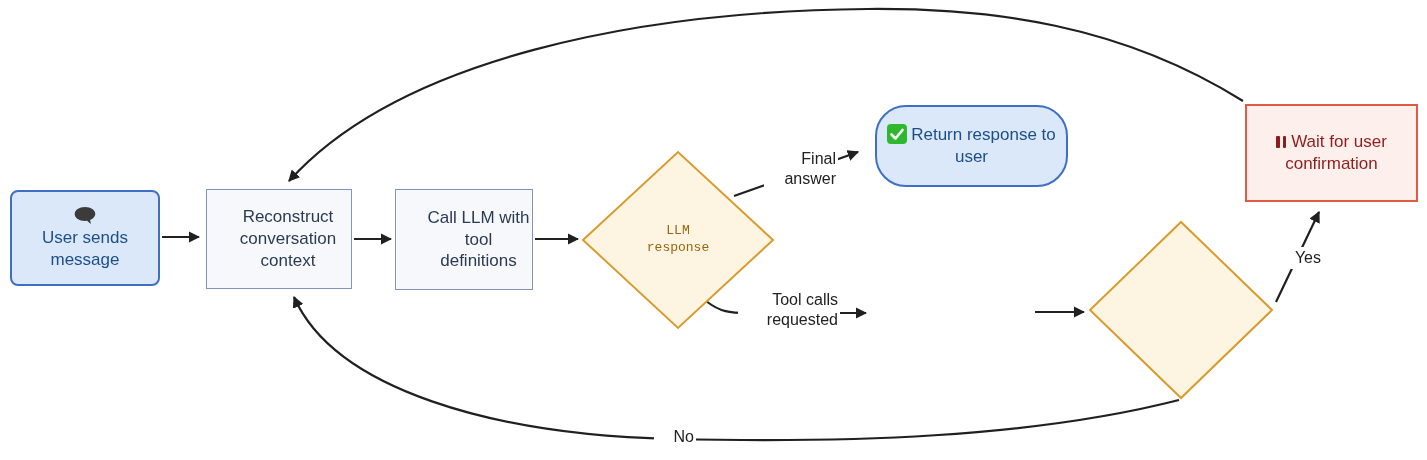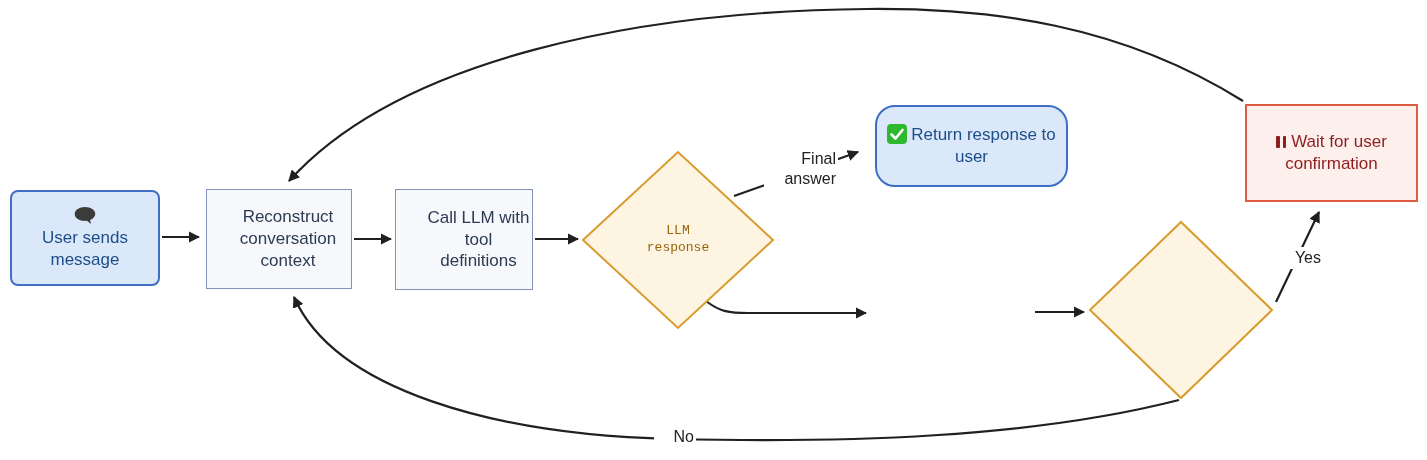--- a/index.html
+++ b/index.html
@@ -93,21 +93,21 @@
   </div>
 
   <div class="node node-rect" style="left:395px;top:189px;width:138px;height:101px">
     <span class="wrap-107">Call LLM with tool definitions</span>
   </div>
 
   <div class="diamond-label" style="left:618px;top:210px;width:120px;height:60px">
     <span style="width:82px">LLM response</span>
   </div>
 
-  <div class="node node-blue" style="left:875px;top:105px;width:193px;height:82px;border-radius:20px">
+  <div class="node node-blue" style="left:875px;top:105px;width:193px;height:82px;border-radius:31px">
     <div class="w-limit-return">
       <span class="check-icon">
         <svg width="20" height="20" viewBox="0 0 20 20">
           <polyline points="4.5,10.5 8.5,14.5 15.5,6" fill="none" stroke="#fff" stroke-width="2.6" stroke-linecap="round" stroke-linejoin="round"></polyline>
         </svg>
       </span><span class="wrap-168">Return response to user</span>
     </div>
   </div>
 
 
@@ -115,16 +115,17 @@
   <div class="node node-red" style="left:1245px;top:104px;width:173px;height:98px">
     <div class="w-limit-wait">
       <span class="pause-icon">
           <i></i>
           <i></i>
         </span><span class="wrap-130">Wait for user confirmation</span>
     </div>
   </div>
 
   <div class="edge-label" style="left:764px;top:148px;width:70px">Final answer</div>
+  <div class="edge-label" style="left:738px;top:289px;width:98px">Tool calls requested</div>
   <div class="edge-label" style="left:1283px;top:247px;width:36px">Yes</div>
   <div class="edge-label" style="left:654px;top:426px;width:38px">No</div>
 
 </div>
 
 </body></html>

